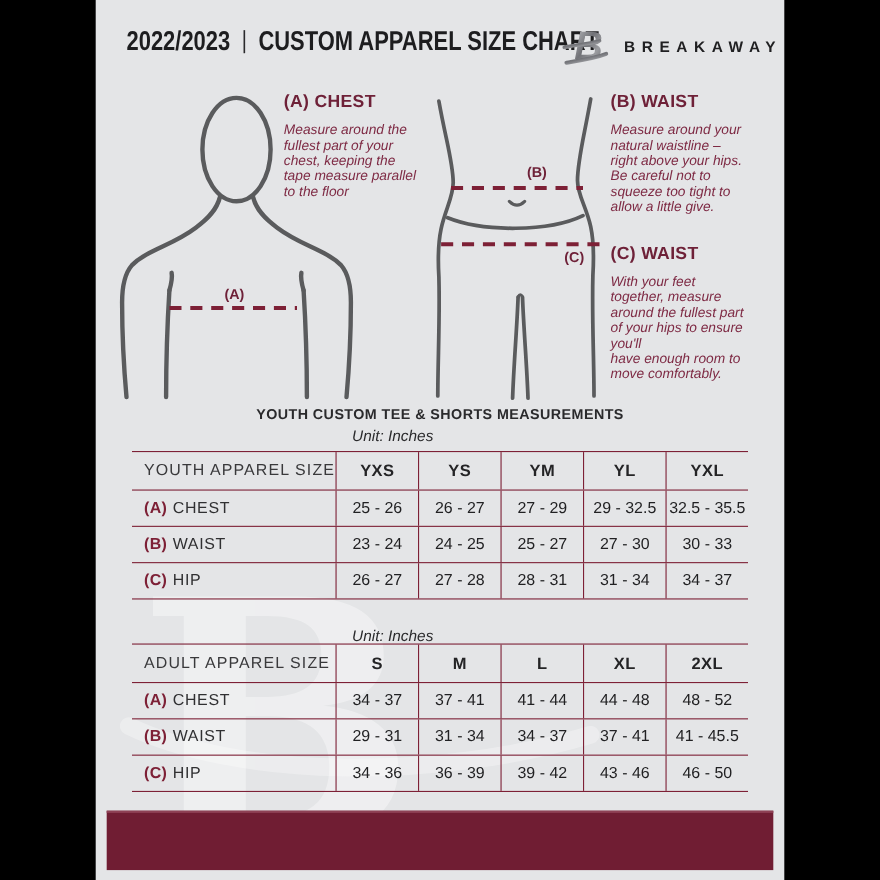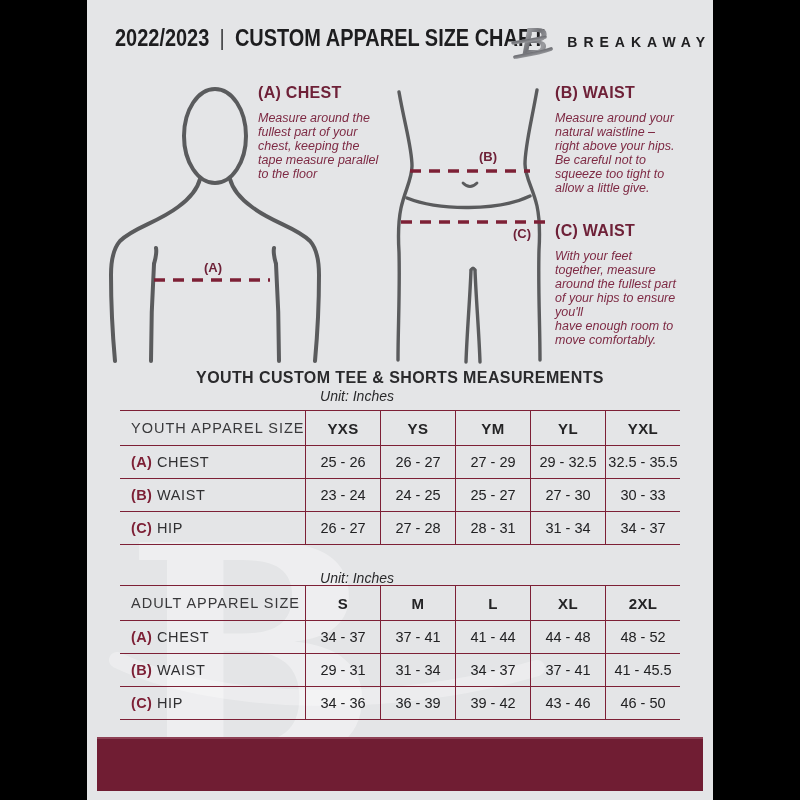--- a/index.html
+++ b/index.html
@@ -34,21 +34,21 @@
   .guide-a { left:171px; top:84px;  width:160px; }
   .guide-b { left:468px; top:84px;  width:160px; }
   .guide-c { left:468px; top:222px; width:162px; }
 
   .fig { position:absolute; z-index:1; }
   .fig-torso { left:20px;  top:78px; }
   .fig-waist { left:296px; top:86px; }
 
   
   .tbl-title { position:absolute; left:0; width:626px; text-align:center; z-index:2;
-               font-weight:bold; font-size:16px; letter-spacing:.4px; color:#2a2a2c; }
+               font-weight:bold; font-size:13px; letter-spacing:.4px; color:#2a2a2c; }
   .tbl-unit  { position:absolute; left:0; width:540px; text-align:center; z-index:2;
                font-style:italic; font-size:14px; color:#2a2a2c; }
   .t1-title { top:369px; } .t1-unit { top:388px; }
   .t2-title { top:551px; } .t2-unit { top:570px; }
 
   
   .size-table { position:absolute; left:33px; width:560px; z-index:2;
                 border-bottom:1.5px solid #7d2036; }
   .t1 { top:410px; } .t2 { top:585px; }
   .trow { display:grid; grid-template-columns:185px repeat(5,75px);

